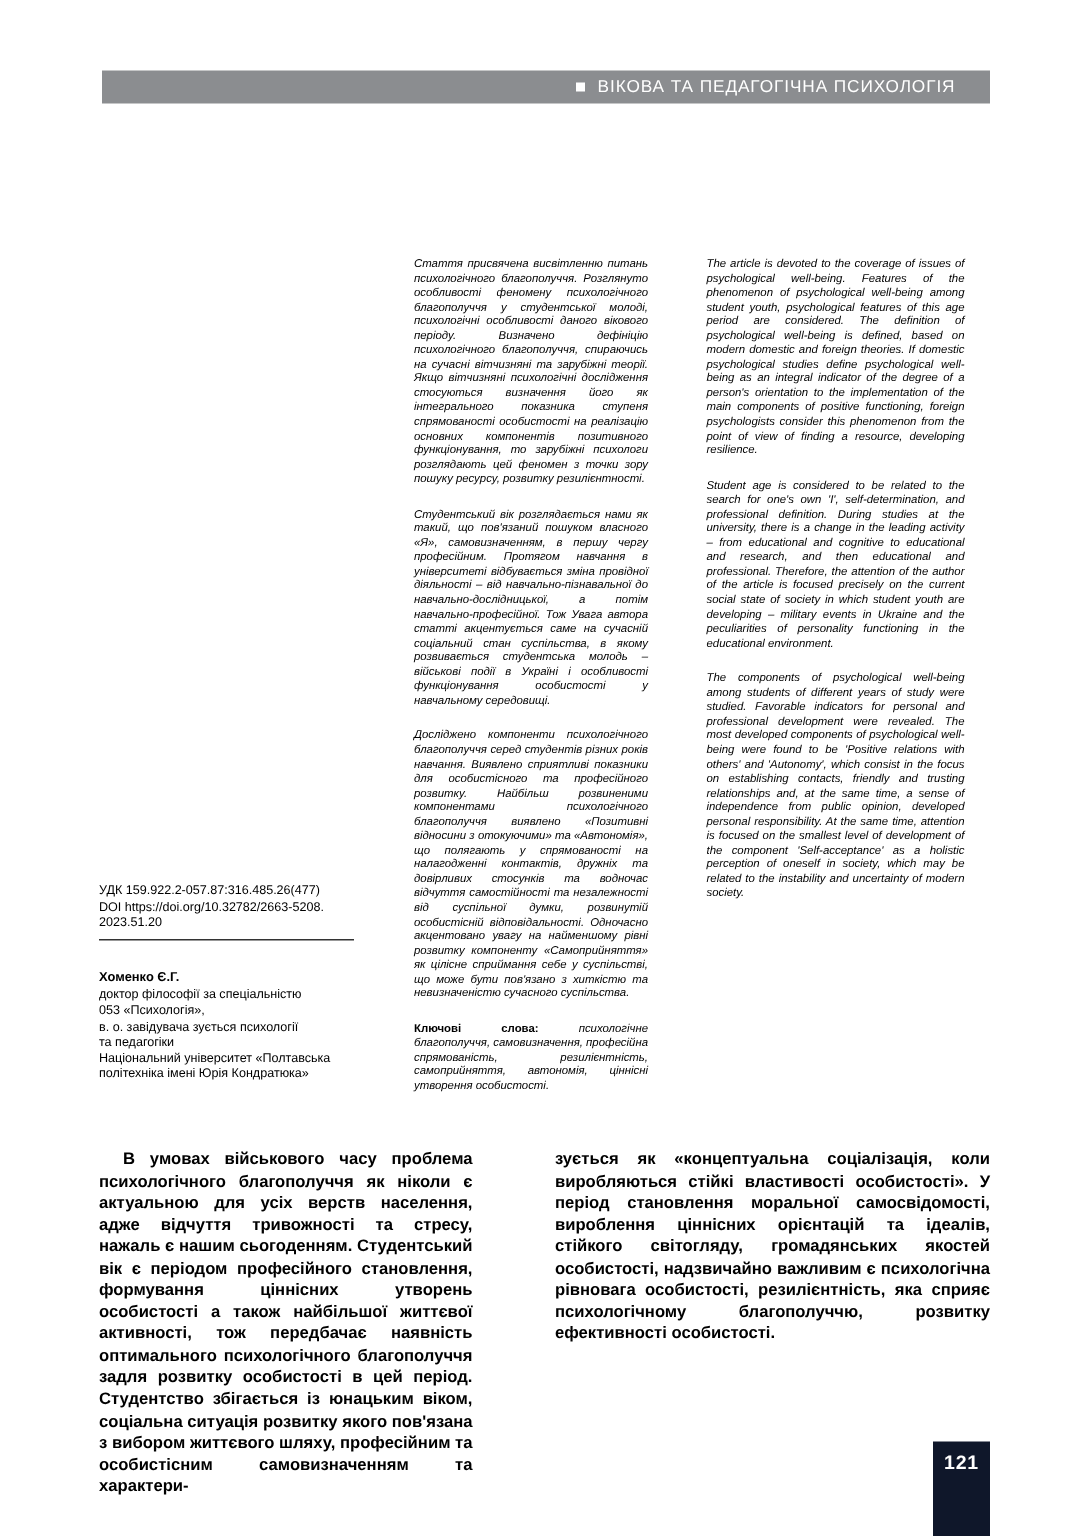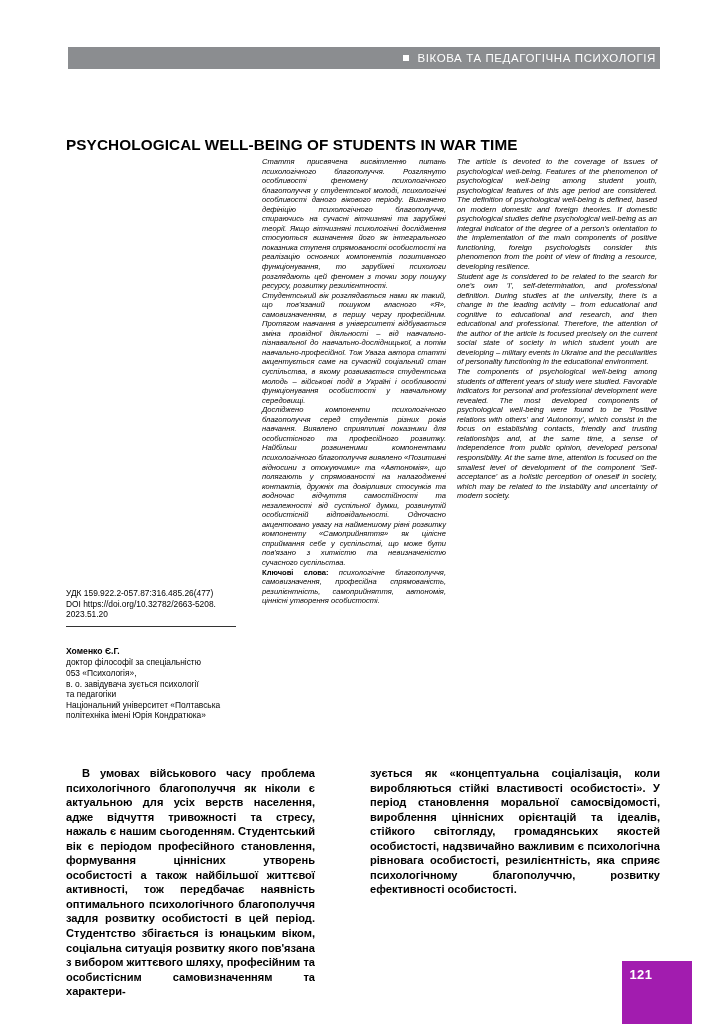--- a/index.html
+++ b/index.html
@@ -29,21 +29,21 @@
     position: absolute;
     left: 68px;
     top: 47px;
     width: 592px;
     height: 22px;
     background: #8b8d90;
     display: flex;
     align-items: center;
     justify-content: flex-end;
     box-sizing: border-box;
-    padding-right: 4px;
+    padding-right: 23px;
   }
   .running-head .bullet {
     width: 6px;
     height: 6px;
     background: #ffffff;
     display: inline-block;
     margin-right: 8px;
     flex: 0 0 auto;
   }
   .running-head .rh-text {
@@ -103,21 +103,21 @@
   
   .abstract {
     position: absolute;
     top: 157px;
     font-size: 7.6px;
     line-height: 9.55px;
     font-style: italic;
     text-align: justify;
     font-family: "Liberation Sans", sans-serif;
   }
-  .abstract p { margin: 0; }
+  .abstract p { margin: 14px; }
   .abstract-uk {
     left: 262px;
     width: 184px;
   }
   .abstract-en {
     left: 457px;
     width: 200px;
   }
   .kw-label {
     font-style: normal;
@@ -146,23 +146,22 @@
   }
   .indent { text-indent: 16px; }
 
   
   .folio {
     position: absolute;
     left: 622px;
     top: 961px;
     width: 38px;
     height: 63px;
-    background: #a21caf;
+    background: #0f172a;
     color: #ffffff;
-    padding-left: 32px;
   }
   .folio-num {
     position: absolute;
     left: 0; top: 6px;
     width: 38px;
     text-align: center;
     font-size: 13px;
     font-weight: bold;
     letter-spacing: 0.5px;
   }
@@ -170,21 +169,20 @@
 </head>
 <body>
 
 <div class="page">
 
   <div class="running-head">
     <span class="bullet"></span>
     <span class="rh-text">ВІКОВА ТА ПЕДАГОГІЧНА ПСИХОЛОГІЯ</span>
   </div>
 
-  <h2 class="title-en">PSYCHOLOGICAL WELL-BEING OF STUDENTS IN WAR TIME</h2>
 
   <div class="meta-block">
     <div class="udc-line">УДК 159.922.2-057.87:316.485.26(477)</div>
     <div>DOI https://doi.org/10.32782/2663-5208.</div>
     <div>2023.51.20</div>
     <hr class="meta-rule">
     <div class="author-name">Хоменко Є.Г.</div>
     <div class="author-line">доктор філософії за спеціальністю</div>
     <div class="author-line">053 «Психологія»,</div>
     <div class="author-line">в. о. завідувача зується психології</div>

